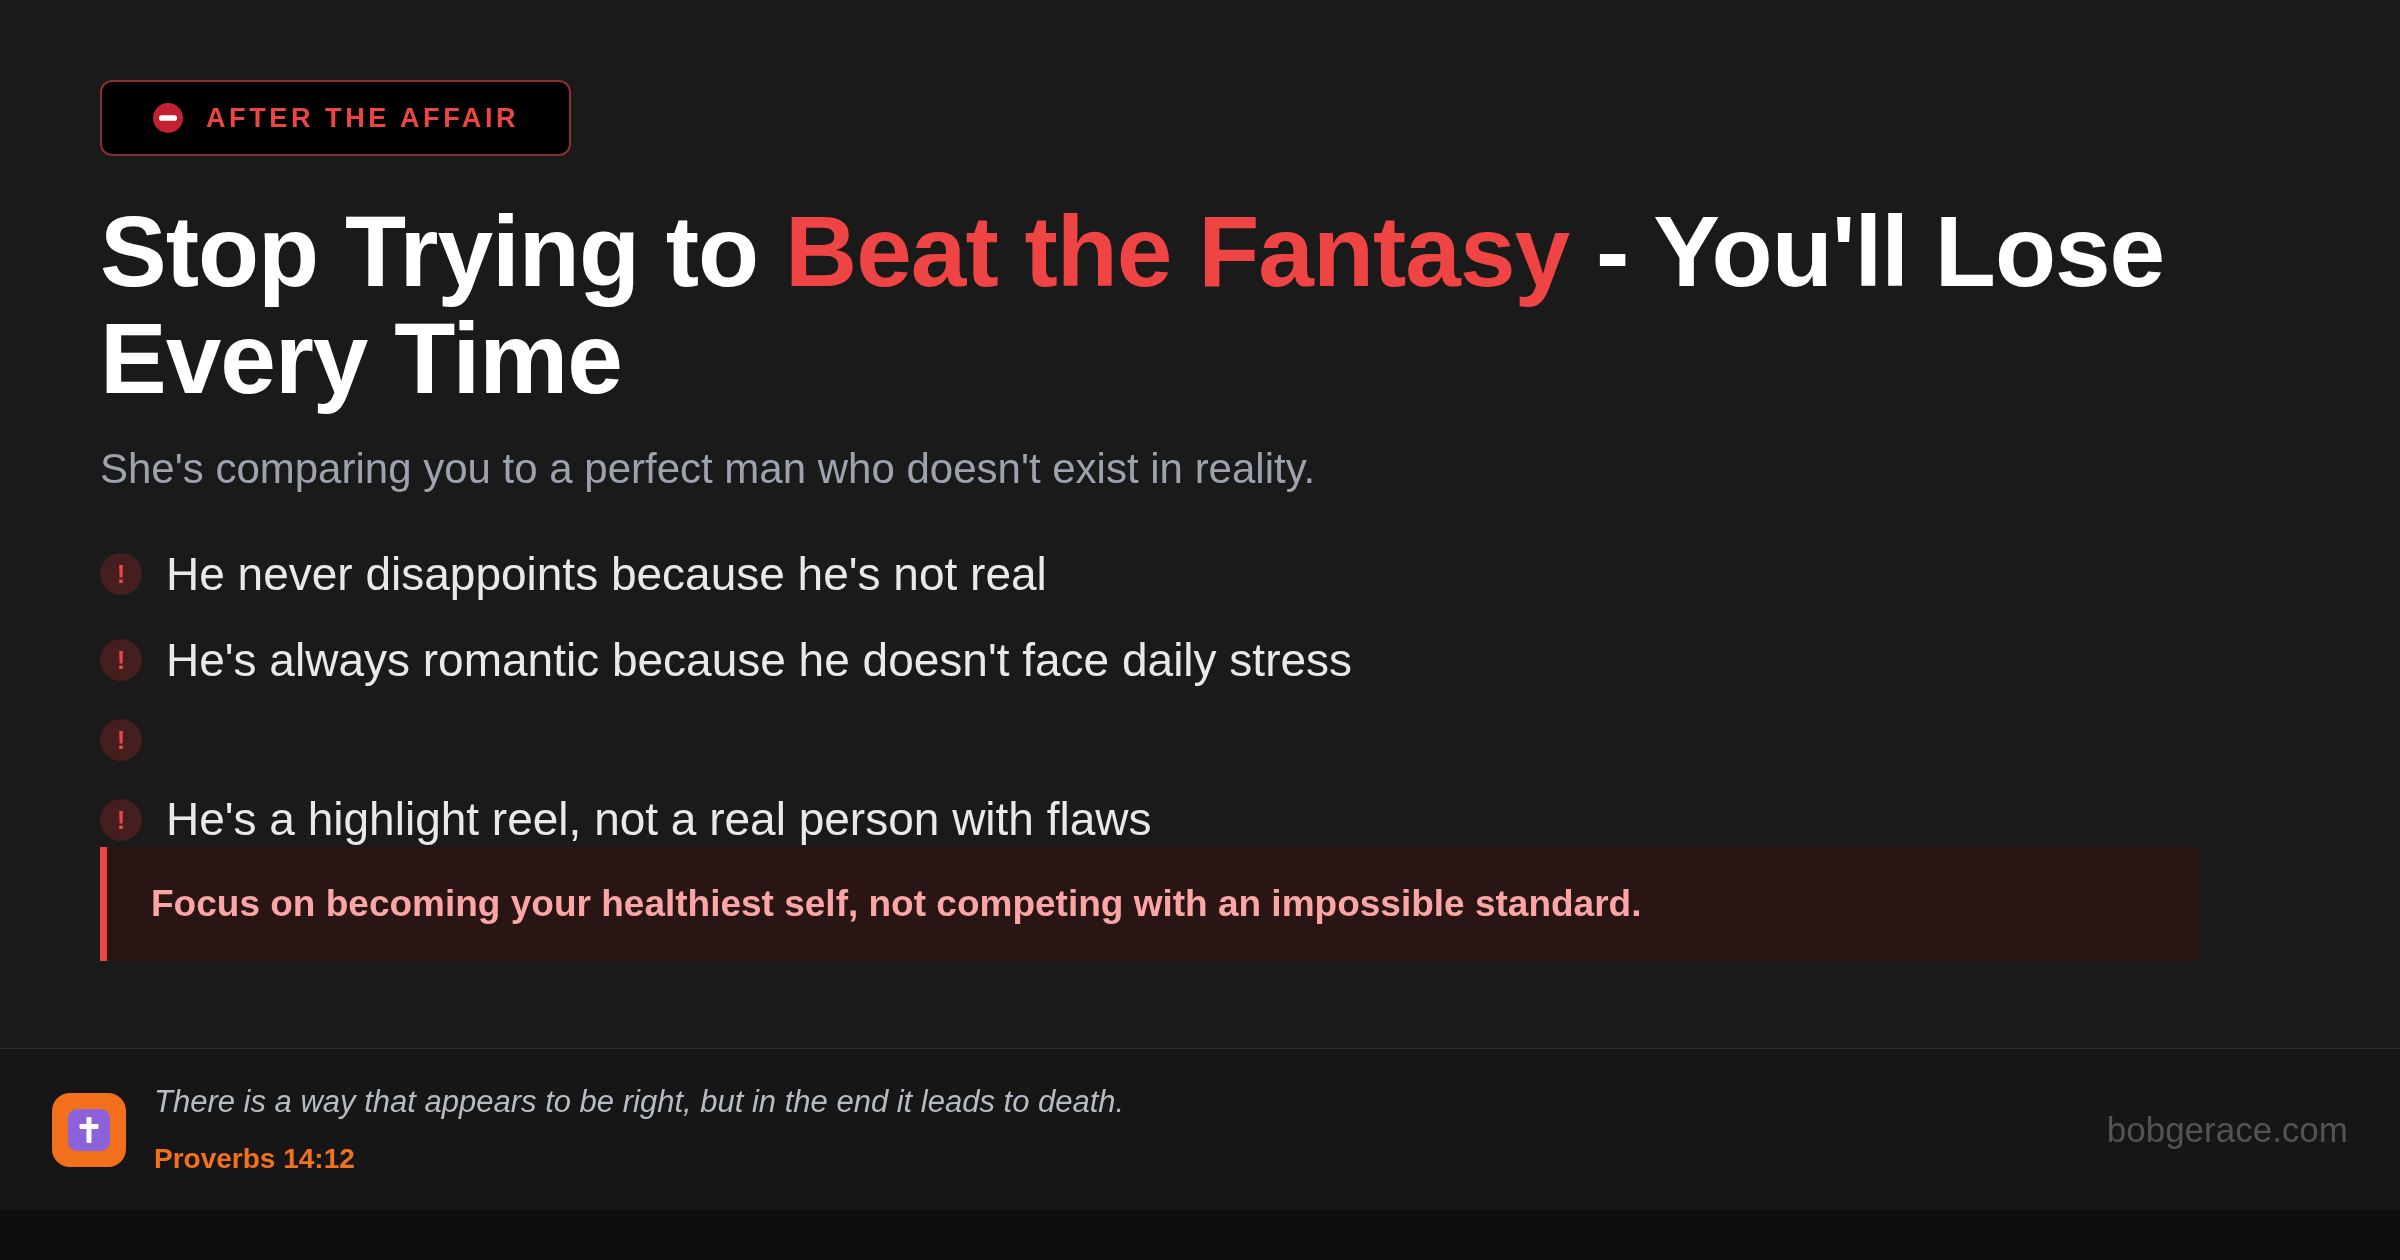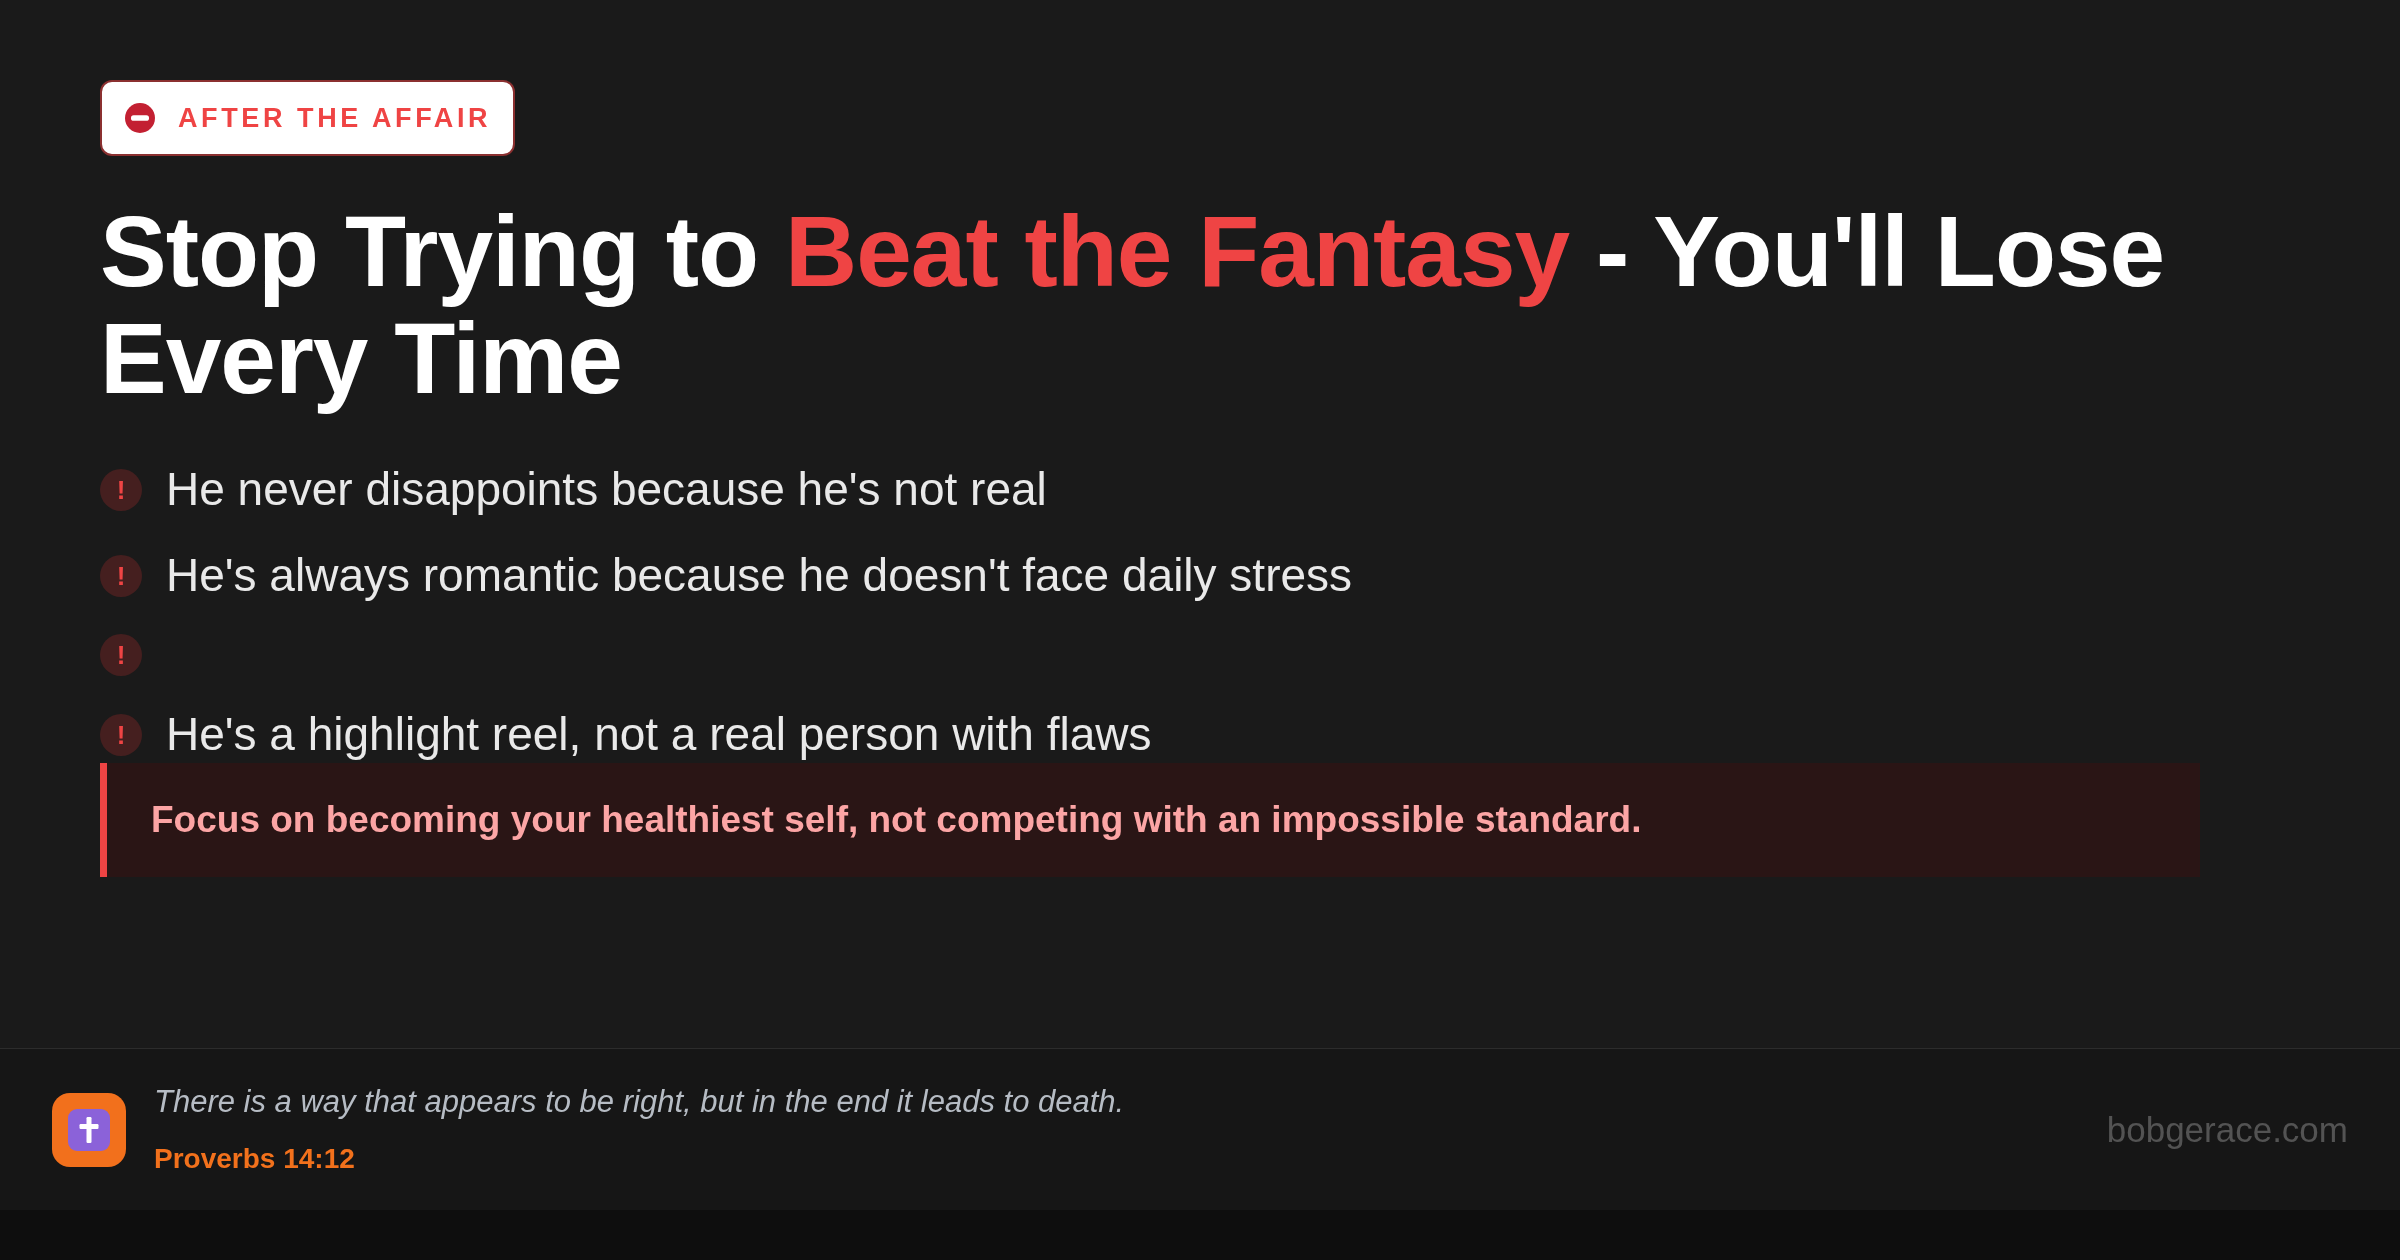--- a/index.html
+++ b/index.html
@@ -29,24 +29,24 @@
     padding: 80px 100px 0 100px;
     flex: 0 0 auto;
     box-sizing: border-box;
   }
 
   
   .badge {
     display: inline-flex;
     align-items: center;
     gap: 22px;
-    background: #ffffff;
+    background: #000000;
     border: 2px solid #8b3030;
     border-radius: 12px;
-    padding: 20px 22px;
+    padding: 20px 50px;
     box-sizing: border-box;
   }
   .badge-icon {
     width: 32px;
     height: 32px;
     flex: 0 0 auto;
     display: block;
   }
   .badge-label {
     color: #ef4444;
@@ -232,20 +232,21 @@
         <circle cx="16" cy="16" r="15" fill="#c32032"></circle>
         <rect x="7" y="13.2" width="18" height="5.6" rx="2.6" fill="#ffffff"></rect>
       </svg>
       <span class="badge-label">AFTER THE AFFAIR</span>
     </div>
 
     
     <h1 class="headline"><span>Stop Trying to </span><span class="accent">Beat the Fantasy</span><span> - You'll Lose Every Time</span></h1>
 
     
+    <p class="subtitle">She's comparing you to a perfect man who doesn't exist in reality.</p>
 
     
     <ul class="bullets">
       <li class="bullet">
         <span class="bullet-icon">!</span>
         <span class="bullet-text">He never disappoints because he's not real</span>
       </li>
       <li class="bullet">
         <span class="bullet-icon">!</span>
         <span class="bullet-text">He's always romantic because he doesn't face daily stress</span>

